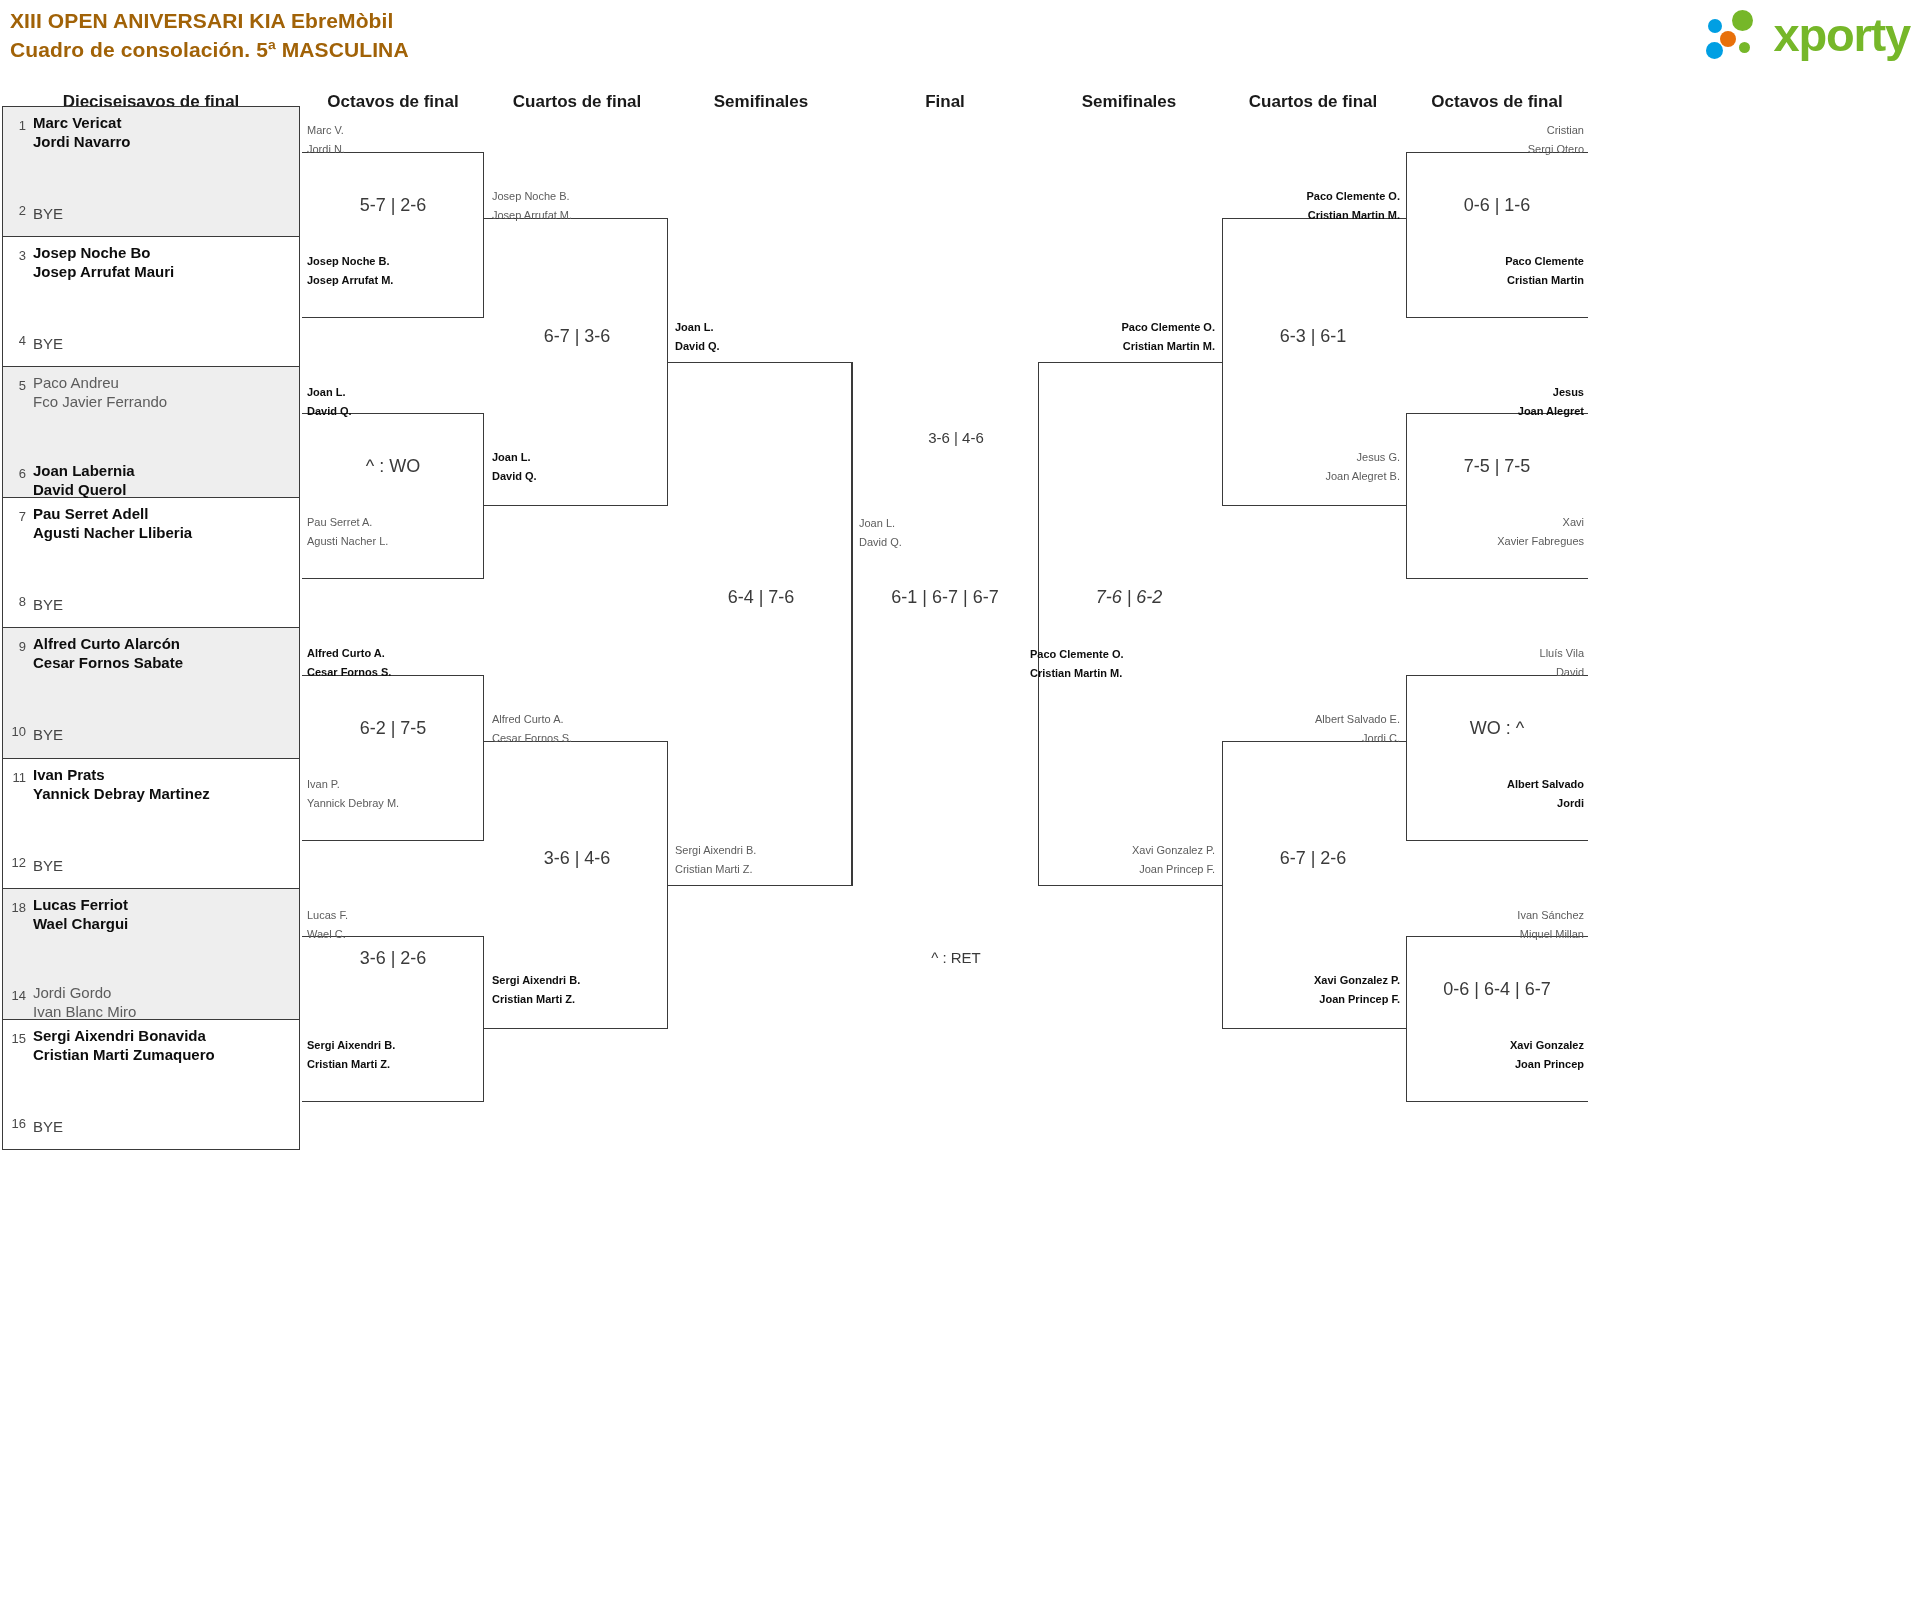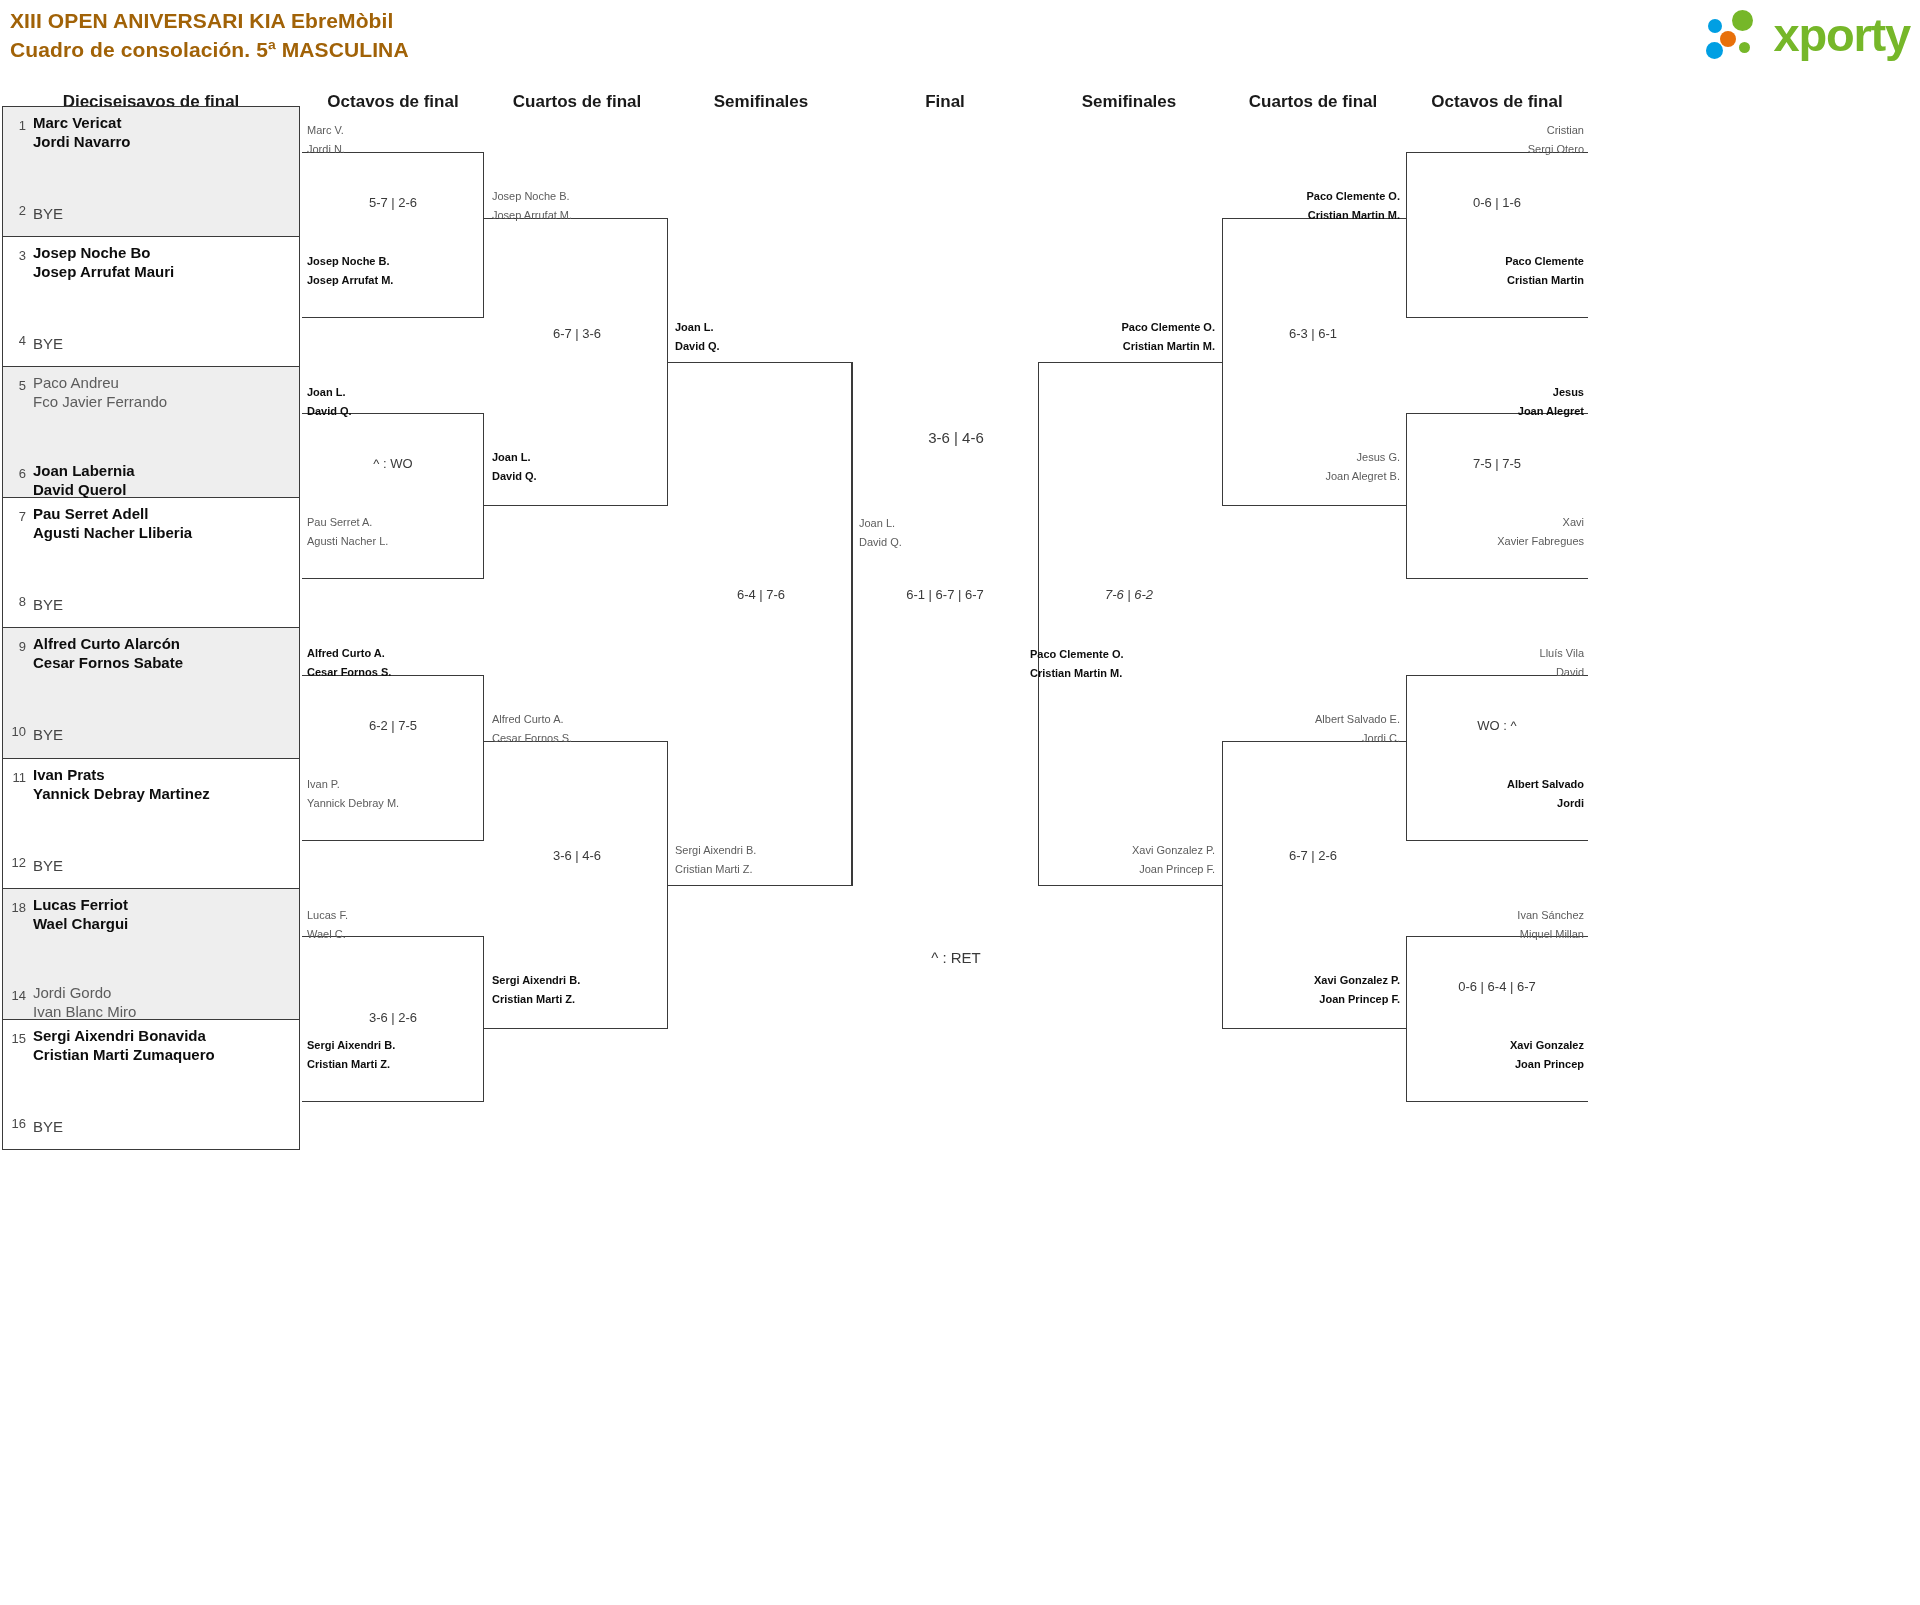--- a/index.html
+++ b/index.html
@@ -68,21 +68,21 @@
   .connector.no-right { border-right: none; }
 
   
   .pair {
     position: absolute; font-size: 11px; line-height: 19px; white-space: nowrap;
   }
   .pair.winner { font-weight: bold; color: #0d0d0d; }
   .pair.loser  { font-weight: normal; color: #5c5c5c; }
   .pair.rt { text-align: right; }
   .score {
-    position: absolute; font-size: 13px; color: #3a3a3a; white-space: nowrap;
+    position: absolute; font-size: 18px; color: #3a3a3a; white-space: nowrap;
   }
   .vline { position: absolute; background: #3a3a3a; width: 1px; }
 </style>
 </head>
 <body>
 
 <div id="page">
 
   <div id="title-block">
     <div class="line">XIII OPEN ANIVERSARI KIA EbreMòbil</div>
@@ -268,21 +268,21 @@
         <div>Lucas F.</div>
         <div>Wael C.</div>
       </div>
       <div class="pair winner" style="top: 1036px; left: 307px;">
         <div>Sergi Aixendri B.</div>
         <div>Cristian Marti Z.</div>
       </div>
       <div class="score" style="left: 393px; top: 195px; transform: translateX(-50%);">5-7 | 2-6</div>
       <div class="score" style="left: 393px; top: 456px; transform: translateX(-50%);">^ : WO</div>
       <div class="score" style="left: 393px; top: 718px; transform: translateX(-50%);">6-2 | 7-5</div>
-      <div class="score" style="left: 393px; top: 1010px; transform: translateX(-50%);">3-6 | 2-6</div>
+      <div class="score" style="left: 393px; top: 948px; transform: translateX(-50%);">3-6 | 2-6</div>
       <div class="pair loser" style="top: 187px; left: 492px;">
         <div>Josep Noche B.</div>
         <div>Josep Arrufat M.</div>
       </div>
       <div class="pair winner" style="top: 448px; left: 492px;">
         <div>Joan L.</div>
         <div>David Q.</div>
       </div>
       <div class="pair loser" style="top: 710px; left: 492px;">
         <div>Alfred Curto A.</div>

